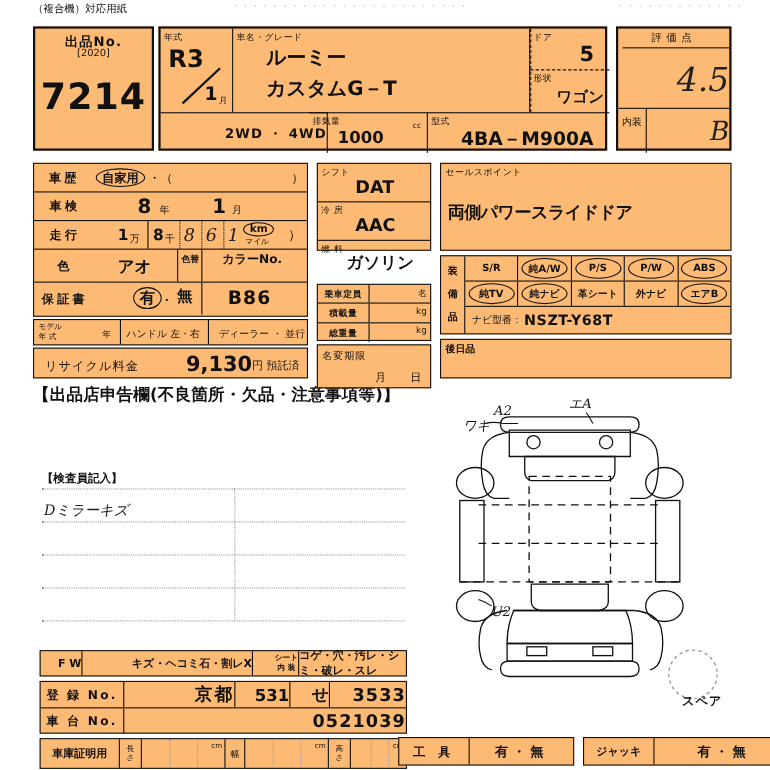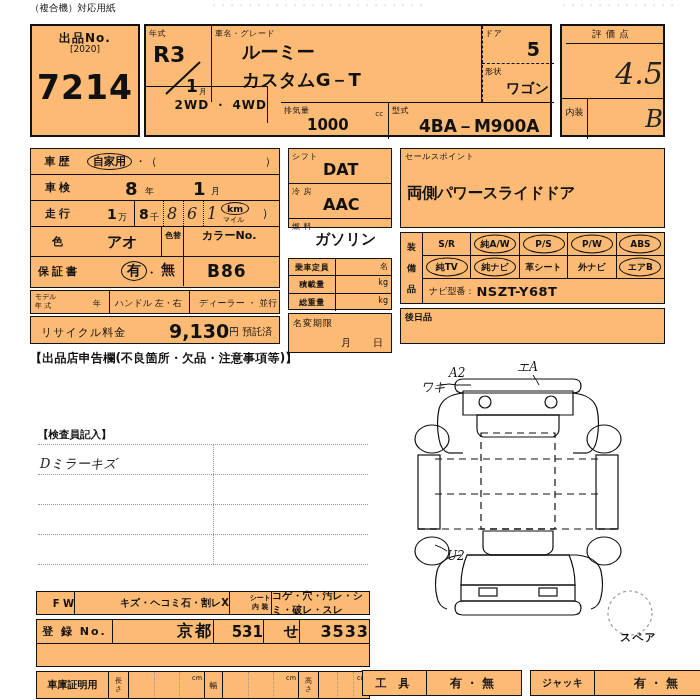--- a/index.html
+++ b/index.html
@@ -32,21 +32,21 @@
   #lot-year { position:absolute; left:0; top:18px; width:100%; text-align:center; font-size:9px; letter-spacing:0px;}
   #lot-no { position:absolute; left:0; top:42px; width:100%; text-align:center; font-size:33px; font-weight:bold; letter-spacing:1px;}
 
   
   #hdr { left:144px; top:24px; width:408px; height:113px; border-width:2px; }
   #hdr-year { position:absolute; left:0; top:0; width:66px; height:76px; border-right:1.6px solid #111; }
   #hdr-name { position:absolute; left:66px; top:0; width:270px; height:76px; border-right:1.6px solid #111;}
   #hdr-door { position:absolute; left:336px; top:0; width:72px; height:38px; border-bottom:1.8px dashed #111;}
   #hdr-shape{ position:absolute; left:336px; top:38px; width:72px; height:38px; }
   #hdr-dotline { position:absolute; left:336px; top:0; width:0; height:76px; border-left:1.8px dashed #111; }
-  #hdr-drive { position:absolute; left:0; top:60px; width:122px; height:37px; border-top:1.6px solid #111; border-right:1.6px solid #111;}
+  #hdr-drive { position:absolute; left:0; top:76px; width:152px; height:37px; border-top:1.6px solid #111; border-right:1.6px solid #111;}
   #hdr-disp  { position:absolute; left:135px; top:76px; width:108px; height:37px; border-top:1.6px solid #111; border-right:1.6px solid #111;}
   #hdr-model { position:absolute; left:243px; top:76px; width:165px; height:37px; border-top:1.6px solid #111;}
   .cap { position:absolute; left:3px; top:2px; font-size:8px; letter-spacing:.5px; }
   .slash { position:absolute; width:40px; height:36px; }
 
   
   #score-box { left:560px; top:24px; width:105px; height:113px; border-width:2px; }
   #score-title { position:absolute; left:0; top:2px; width:100%; text-align:center; font-size:9.5px; letter-spacing:4px; }
   #score-rule { position:absolute; left:4px; top:17px; width:97px; height:0; border-top:1.5px solid #111; }
   #score-val { position:absolute; left:0; top:22px; width:100%; height:50px; }
@@ -57,21 +57,21 @@
   #ldet { left:30px; top:148px; width:250px; height:140px; border-width:1.8px; }
   .ldet-row { position:absolute; left:0; width:100%; border-bottom:1.5px solid #111; }
   .ldet-lbl { position:absolute; left:0; top:0; height:100%; width:56px; display:flex; align-items:center; justify-content:center; font-size:11px; font-weight:bold; letter-spacing:3px;}
   .ldet-body { position:absolute; left:56px; top:0; right:0; height:100%; }
 
   .circ { display:inline-block; border:1.5px solid #111; border-radius:50%; padding:0px 5px; }
 
   
   #myrow { left:30px; top:290px; width:250px; height:24px; border-width:1.6px; }
   #recycle { left:30px; top:316px; width:250px; height:28px; border-width:1.8px; }
-  #declare { left:30px; top:350px; font-size:12px; font-weight:bold; letter-spacing:.2px;}
+  #declare { left:30px; top:350px; font-size:15px; font-weight:bold; letter-spacing:.2px;}
 
   
   #mid-top { left:288px; top:148px; width:104px; height:80px; border-width:1.6px;}
   .mid-row { position:absolute; left:0; width:100%; }
   #mid-cap { left:288px; top:258px; width:104px; height:52px; border-width:1.6px;}
   .cap-row { position:absolute; left:0; width:100%; height:17.3px; border-bottom:1.3px solid #111; }
   .cap-lbl { position:absolute; left:0; top:0; width:47px; height:100%; border-right:1.3px solid #111; display:flex; align-items:center; justify-content:center; font-size:8px; font-weight:bold; letter-spacing:.5px;}
   .cap-unit { position:absolute; right:3px; top:2px; font-size:8px;}
   #mid-exp { left:288px; top:313px; width:104px; height:40px; border-width:1.6px;}
 
@@ -468,20 +468,26 @@
         </div>
       <div class="abs" style="left:226px; top:0; width:0; height:100%; border-left:1.4px solid #111;"></div>
       <div class="abs ctr" style="left:226px; top:0; width:36px; height:100%;">
           <span style="font-size:15px; font-weight:bold;">せ</span>
         </div>
       <div class="abs" style="left:262px; top:0; width:0; height:100%; border-left:1.4px solid #111;"></div>
       <div class="abs ctr" style="left:262px; top:0; right:0; height:100%;">
           <span style="font-size:16px; font-weight:bold; letter-spacing:1px;">3533</span>
         </div>
     </div>
+    <div id="reg-r2">
+      <div class="reg-lbl">車 台 No.</div>
+      <div class="abs ctr" style="left:76px; top:0; right:0; height:100%;">
+          <span style="font-size:16px; font-weight:bold; letter-spacing:1px;">0521039</span>
+        </div>
+    </div>
   </div>
 
   <div class="bx" id="garage">
     <div id="garage-lbl">車庫証明用</div>
     <div class="abs" style="left:72px; top:0; width:20px; height:100%; border-right:1.3px solid #111; font-size:7px; line-height:8px; text-align:center; padding-top:5px;">長<br>さ</div>
     <div class="abs" style="left:92px; top:0; width:76px; height:100%; border-right:1.3px solid #111;">
       <span class="abs" style="right:2px; top:2px; font-size:6.5px;">cm</span>
       <span class="abs" style="left:25px; top:0; width:0; height:100%; border-left:1px dotted #999;"></span>
       <span class="abs" style="left:50px; top:0; width:0; height:100%; border-left:1px dotted #999;"></span>
     </div>

